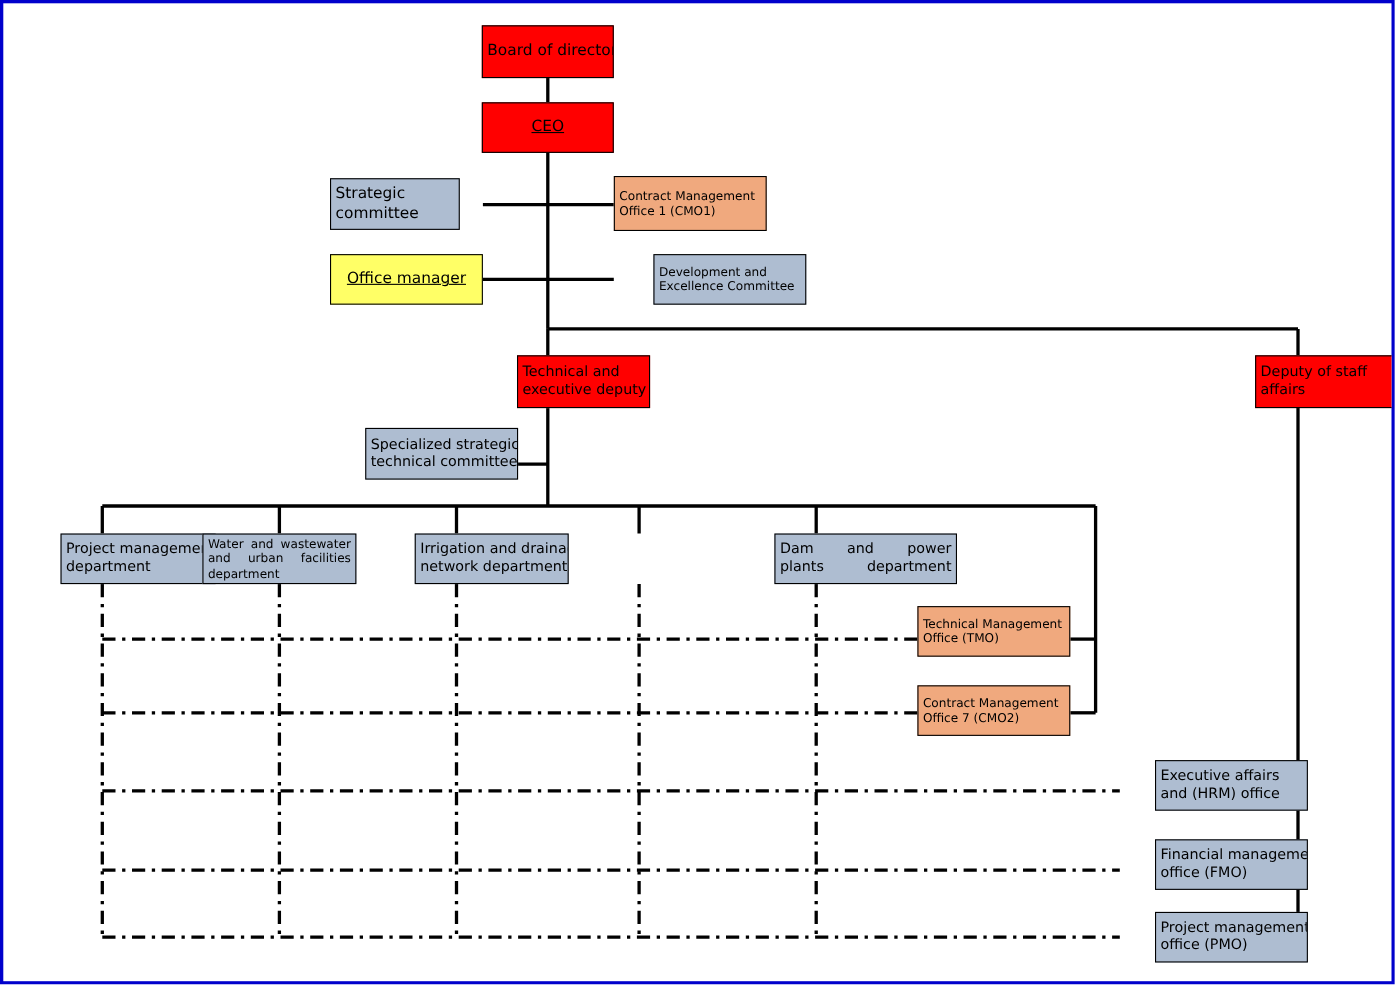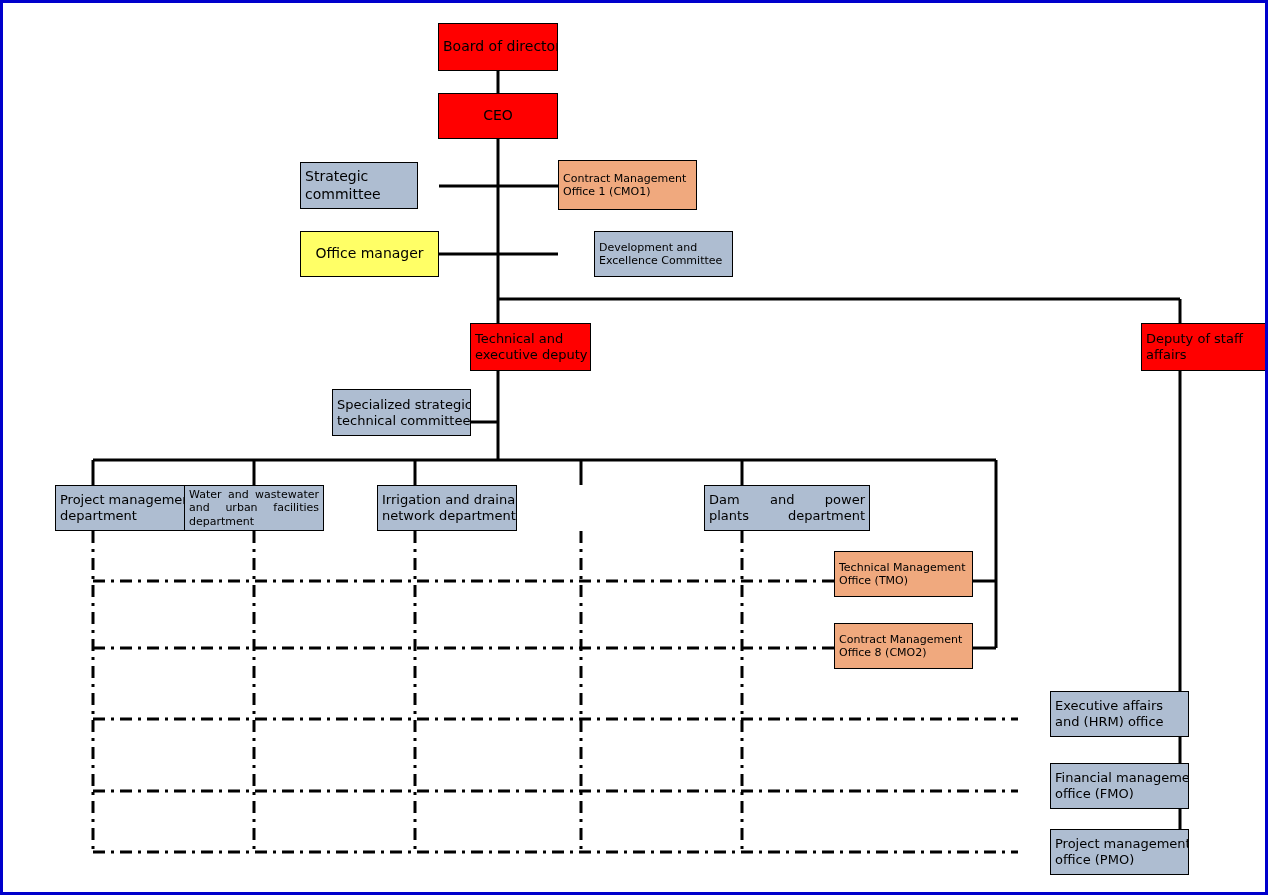--- a/index.html
+++ b/index.html
@@ -23,21 +23,21 @@
     color:#000000;
     line-height:1.22;
     overflow:hidden;
     z-index:3;
   }
   .node .ln{display:block;padding:0 4px;white-space:nowrap;}
   .red{background:#ff0000;}
   .blue{background:#aebdd1;}
   .orange{background:#f0a97e;}
   .yellow{background:#ffff66;}
-  .c{text-align:center;}
+  .c{text-align:center;text-decoration:underline;}
   .l{text-align:left;}
   .justify .ln{
     text-align:justify;
     text-align-last:justify;
     white-space:normal;
   }
   .fs14{font-size:14px;}
   .fs13{font-size:13px;margin-left:32px;}
   .fs11{font-size:11px;}
 </style>
@@ -172,21 +172,21 @@
     <span class="ln">plants department</span>
   </div>
 
   <div class="node orange l fs11" style="left:831px;top:548px;width:139px;height:46px;">
     <span class="ln">Technical Management</span>
     <span class="ln">Office (TMO)</span>
   </div>
 
   <div class="node orange l fs11" style="left:831px;top:620px;width:139px;height:46px;">
     <span class="ln">Contract Management</span>
-    <span class="ln">Office 8 (CMO2)</span>
+    <span class="ln">Office 7 (CMO2)</span>
   </div>
 
   <div class="node blue l fs13" style="left:1015px;top:688px;width:139px;height:46px;">
     <span class="ln">Executive affairs</span>
     <span class="ln">and (HRM) office</span>
   </div>
 
   <div class="node blue l fs13" style="left:1015px;top:760px;width:139px;height:46px;">
     <span class="ln">Financial management</span>
     <span class="ln">office (FMO)</span>

